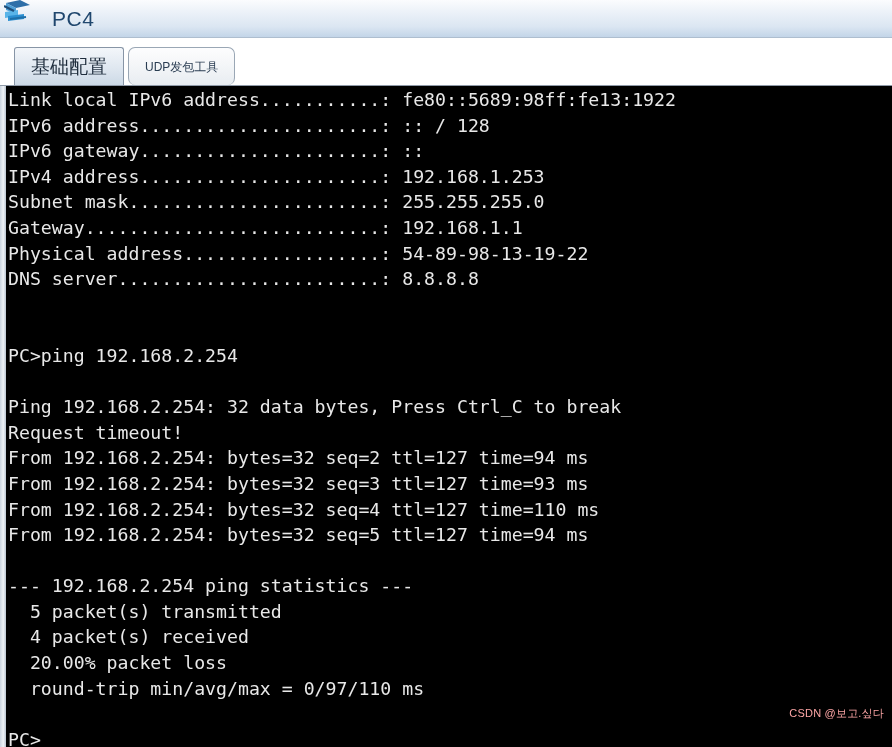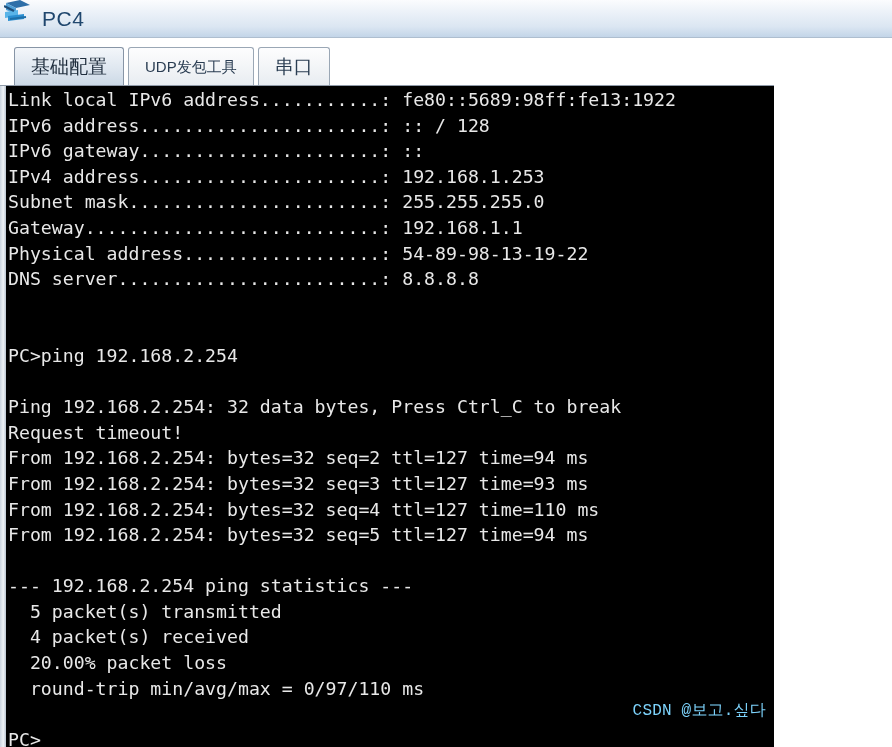--- a/index.html
+++ b/index.html
@@ -39,21 +39,21 @@
     position: relative;
     flex: 0 0 auto;
     margin-top: -6px;
   }
   .title-icon svg { display: block; }
   .title-text {
     font-family: "Liberation Sans", sans-serif;
     font-size: 21px;
     color: #20476e;
     letter-spacing: 0.5px;
-    margin-left: 4px;
+    margin-left: 14px;
     line-height: 1;
     user-select: none;
   }
 
   
   .tabstrip {
     position: relative;
     height: 47px;
     background: #ffffff;
     display: flex;
@@ -80,29 +80,30 @@
     padding: 0 16px;
     white-space: nowrap;
     user-select: none;
   }
   .tab.active {
     background: linear-gradient(to bottom, #f3f6fa 0%, #dfe7f0 55%, #ccd9e6 100%);
     color: #1f2d3d;
     border-color: #8795a6;
   }
   .tab.small {
-    font-size: 15px;
+    font-size: 12px;
     letter-spacing: 0px;
+    border-radius: 7px;
   }
   .tab-label { display: block; line-height: 1; }
 
   
   .terminal-wrap {
     position: relative;
-    width: 774px;
+    width: 892px;
     height: 662px;
     background: #000000;
     border-top: 1px solid #8f9aa8;
     box-sizing: border-box;
     overflow: hidden;
   }
   .term-left-edge {
     position: absolute;
     left: 0;
     top: 0;
@@ -125,23 +126,23 @@
     padding-top: 1px;
     user-select: text;
   }
   .terminal .line { display: block; min-height: 25.6px; }
 
   
   .watermark {
     position: absolute;
     right: 8px;
     bottom: 26px;
-    color: #7dd3fc;
-    font-size: 16px;
-    font-family: Liberation Mono, monospace;
+    color: #fca5a5;
+    font-size: 11px;
+    font-family: Liberation Sans, sans-serif;
     user-select: none;
     letter-spacing: 0.2px;
   }
 </style>
 </head>
 <body>
 
 <div id="app">
 
   <div class="titlebar">
@@ -158,23 +159,20 @@
     <span class="title-text">PC4</span>
   </div>
 
   <div class="tabstrip">
     <div class="tab active">
       <span class="tab-label">基础配置</span>
     </div>
     <div class="tab small">
       <span class="tab-label">UDP发包工具</span>
     </div>
-    <div class="tab">
-      <span class="tab-label">串口</span>
-    </div>
   </div>
 
   <div class="terminal-wrap">
     <div class="term-left-edge"></div>
     <div class="terminal" id="terminal-output"><span class="line">Link local IPv6 address...........: fe80::5689:98ff:fe13:1922</span><span class="line">IPv6 address......................: :: / 128</span><span class="line">IPv6 gateway......................: ::</span><span class="line">IPv4 address......................: 192.168.1.253</span><span class="line">Subnet mask.......................: 255.255.255.0</span><span class="line">Gateway...........................: 192.168.1.1</span><span class="line">Physical address..................: 54-89-98-13-19-22</span><span class="line">DNS server........................: 8.8.8.8</span><span class="line"></span><span class="line"></span><span class="line">PC&gt;ping 192.168.2.254</span><span class="line"></span><span class="line">Ping 192.168.2.254: 32 data bytes, Press Ctrl_C to break</span><span class="line">Request timeout!</span><span class="line">From 192.168.2.254: bytes=32 seq=2 ttl=127 time=94 ms</span><span class="line">From 192.168.2.254: bytes=32 seq=3 ttl=127 time=93 ms</span><span class="line">From 192.168.2.254: bytes=32 seq=4 ttl=127 time=110 ms</span><span class="line">From 192.168.2.254: bytes=32 seq=5 ttl=127 time=94 ms</span><span class="line"></span><span class="line">--- 192.168.2.254 ping statistics ---</span><span class="line">  5 packet(s) transmitted</span><span class="line">  4 packet(s) received</span><span class="line">  20.00% packet loss</span><span class="line">  round-trip min/avg/max = 0/97/110 ms</span><span class="line"></span><span class="line">PC&gt;</span></div>
     <div class="watermark">CSDN @보고.싶다</div>
   </div>
 
 </div>
 

